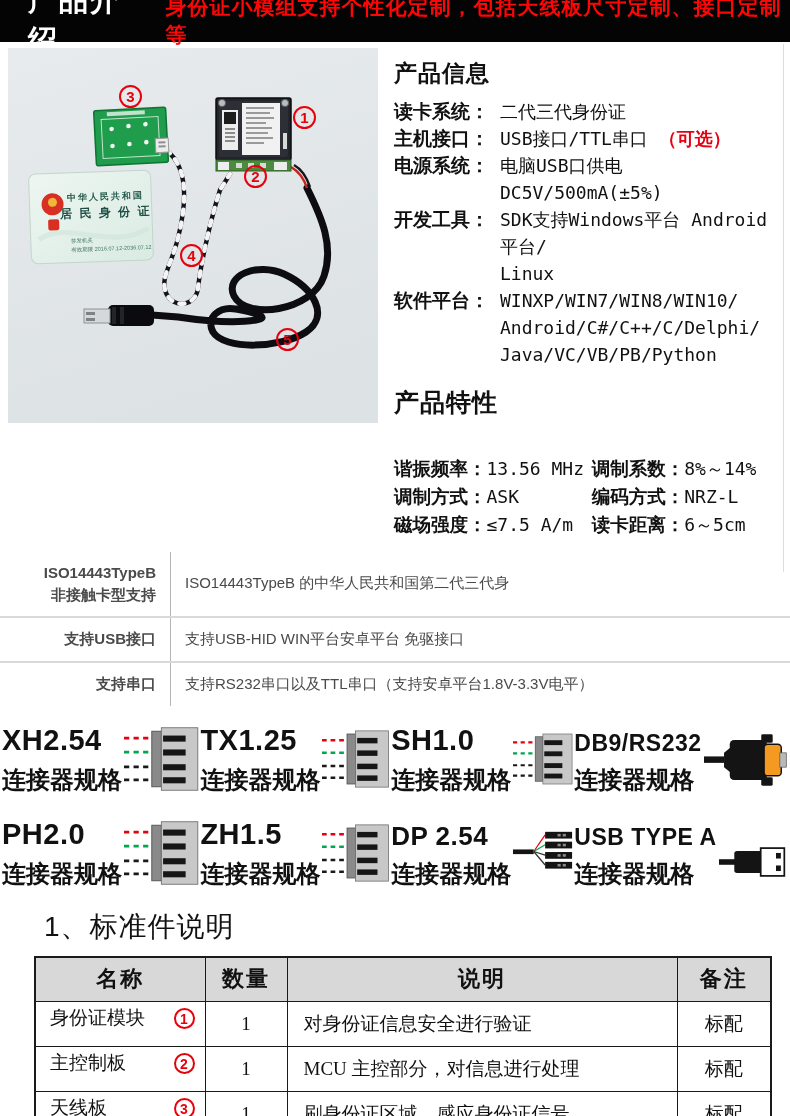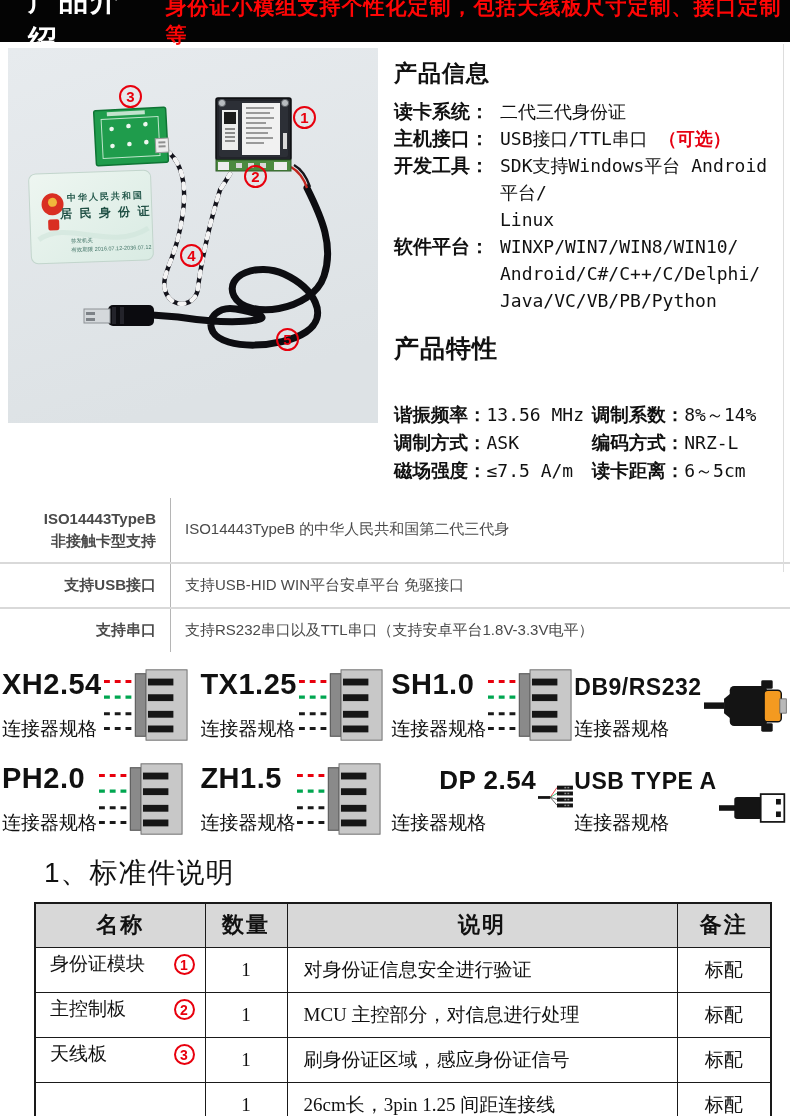--- a/index.html
+++ b/index.html
@@ -47,22 +47,22 @@
   .spec-text { flex:1; border-left:1px solid #b5b5b5; padding:10px 6px 10px 14px;
                color:#4a4a4a; font-size:15px; display:flex; align-items:center; }
   .spec-row.r1 { min-height:58px; } .spec-row.r2,.spec-row.r3 { min-height:45px; }
 
   
   .connectors { margin-top:16px; display:grid; grid-template-columns:1.04fr 1fr 0.96fr 1.12fr;
                 row-gap:16px; padding:0 2px; }
   .conn-cell { display:flex; align-items:flex-end; min-width:0; }
   .conn-text { display:flex; flex-direction:column; justify-content:center; flex-shrink:0; }
   .conn-name { font-size:29px; font-weight:900; letter-spacing:0.5px; line-height:1.02; white-space:nowrap; }
-  .conn-name.sm { font-size:23px; } .conn-name.md { font-size:26px;margin-left:48px; }
-  .conn-label { font-size:19px; font-weight:400; margin-top:16px; white-space:nowrap; }
+  .conn-name.sm { font-size:23px; } .conn-name.md { font-size:26px; }
+  .conn-label { font-size:24px; font-weight:700; margin-top:8px; white-space:nowrap; }
   .conn-cell svg { flex-shrink:1; margin-left:2px; }
 
   
   .parts-heading { font-size:28px; margin:18px 0 10px 44px; letter-spacing:1px; }
   table.parts { border-collapse:collapse; margin-left:34px; width:736px; table-layout:fixed;
                 border:2px solid #1a1a1a; }
   table.parts th, table.parts td { border:1px solid #1a1a1a; }
   table.parts th { background:#d8d8d8; font-size:22px; font-weight:bold; height:45px; letter-spacing:2px; }
   table.parts td { height:45px; font-family:"Liberation Serif","DejaVu Serif",serif; font-size:19px; }
   td.c-name { padding:0 10px 12px 14px; }
@@ -189,20 +189,24 @@
   <div class="info">
     <div class="info-title">产品信息</div>
 
     <div class="info-row">
       <span class="lbl">读卡系统：</span>
       <span class="val">二代三代身份证</span>
     </div>
     <div class="info-row">
       <span class="lbl">主机接口：</span>
       <span class="val"><span>USB接口/TTL串口 </span><span class="red">（可选）</span></span>
+    </div>
+    <div class="info-row">
+      <span class="lbl">电源系统：</span>
+      <span class="val">电脑USB口供电 DC5V/500mA(±5%)</span>
     </div>
     <div class="info-row">
       <span class="lbl">开发工具：</span>
       <span class="val">
         <div>SDK支持Windows平台 Android平台/</div>
         <div>Linux</div>
       </span>
     </div>
     <div class="info-row">
       <span class="lbl">软件平台：</span>

